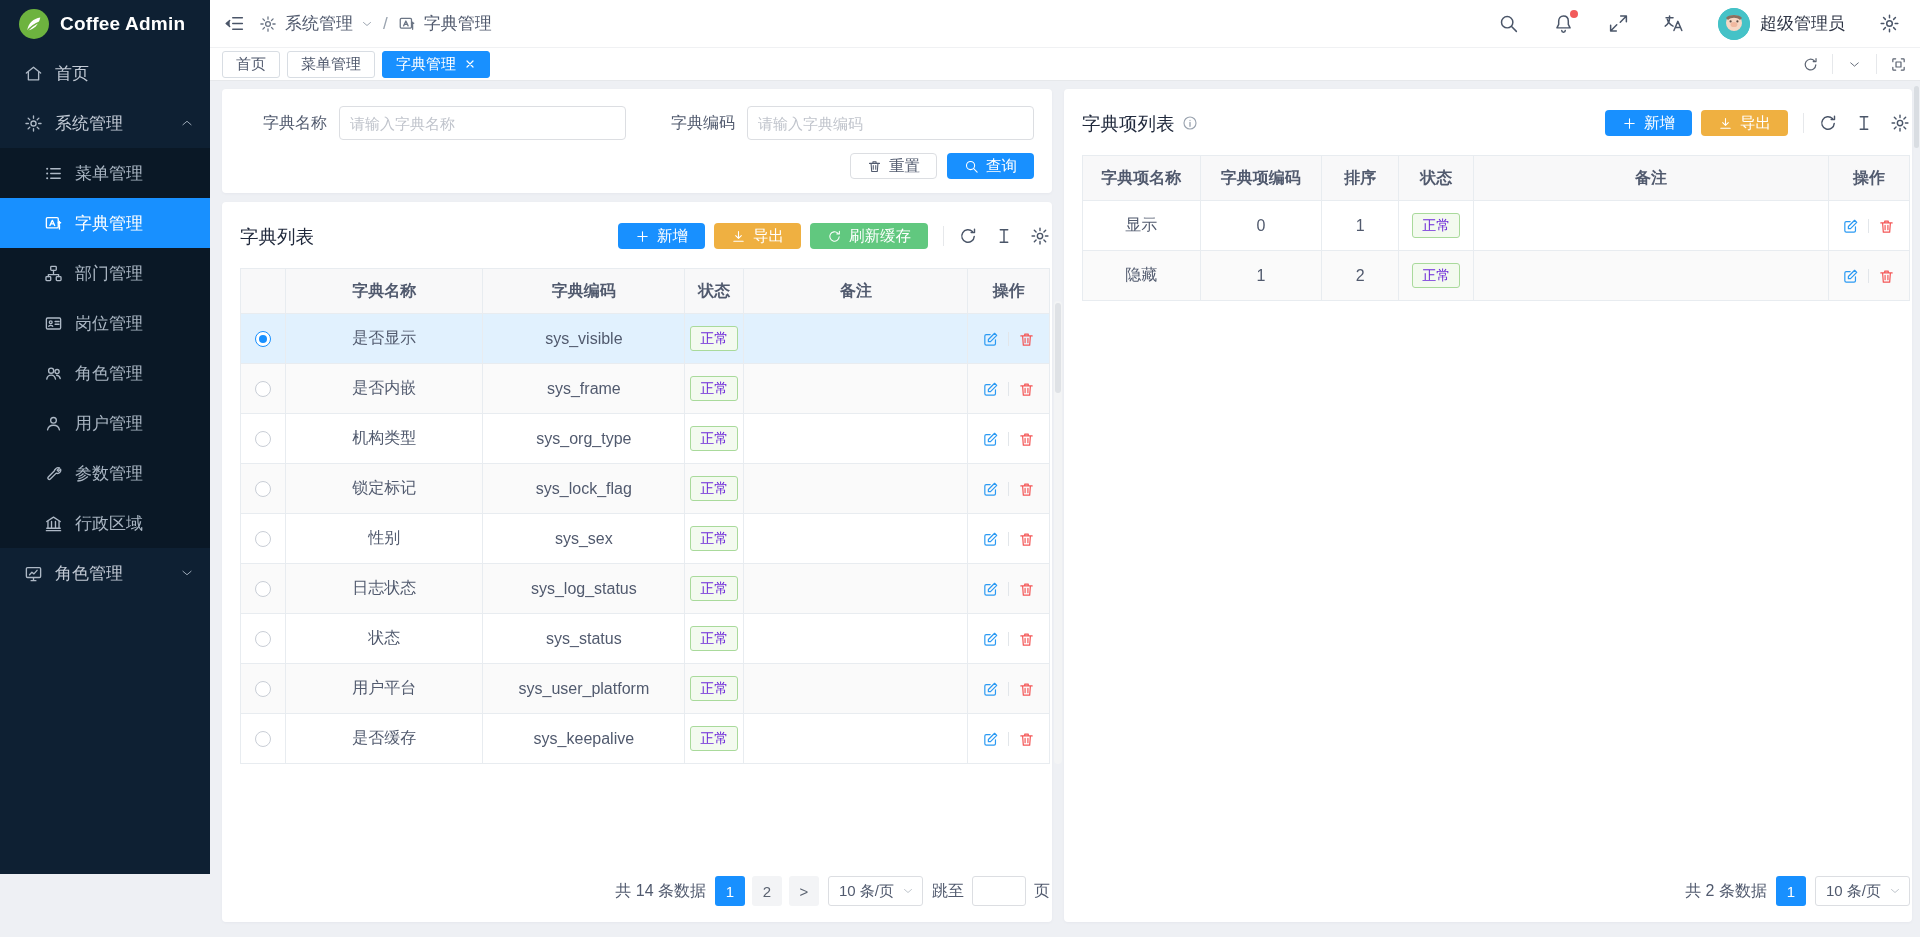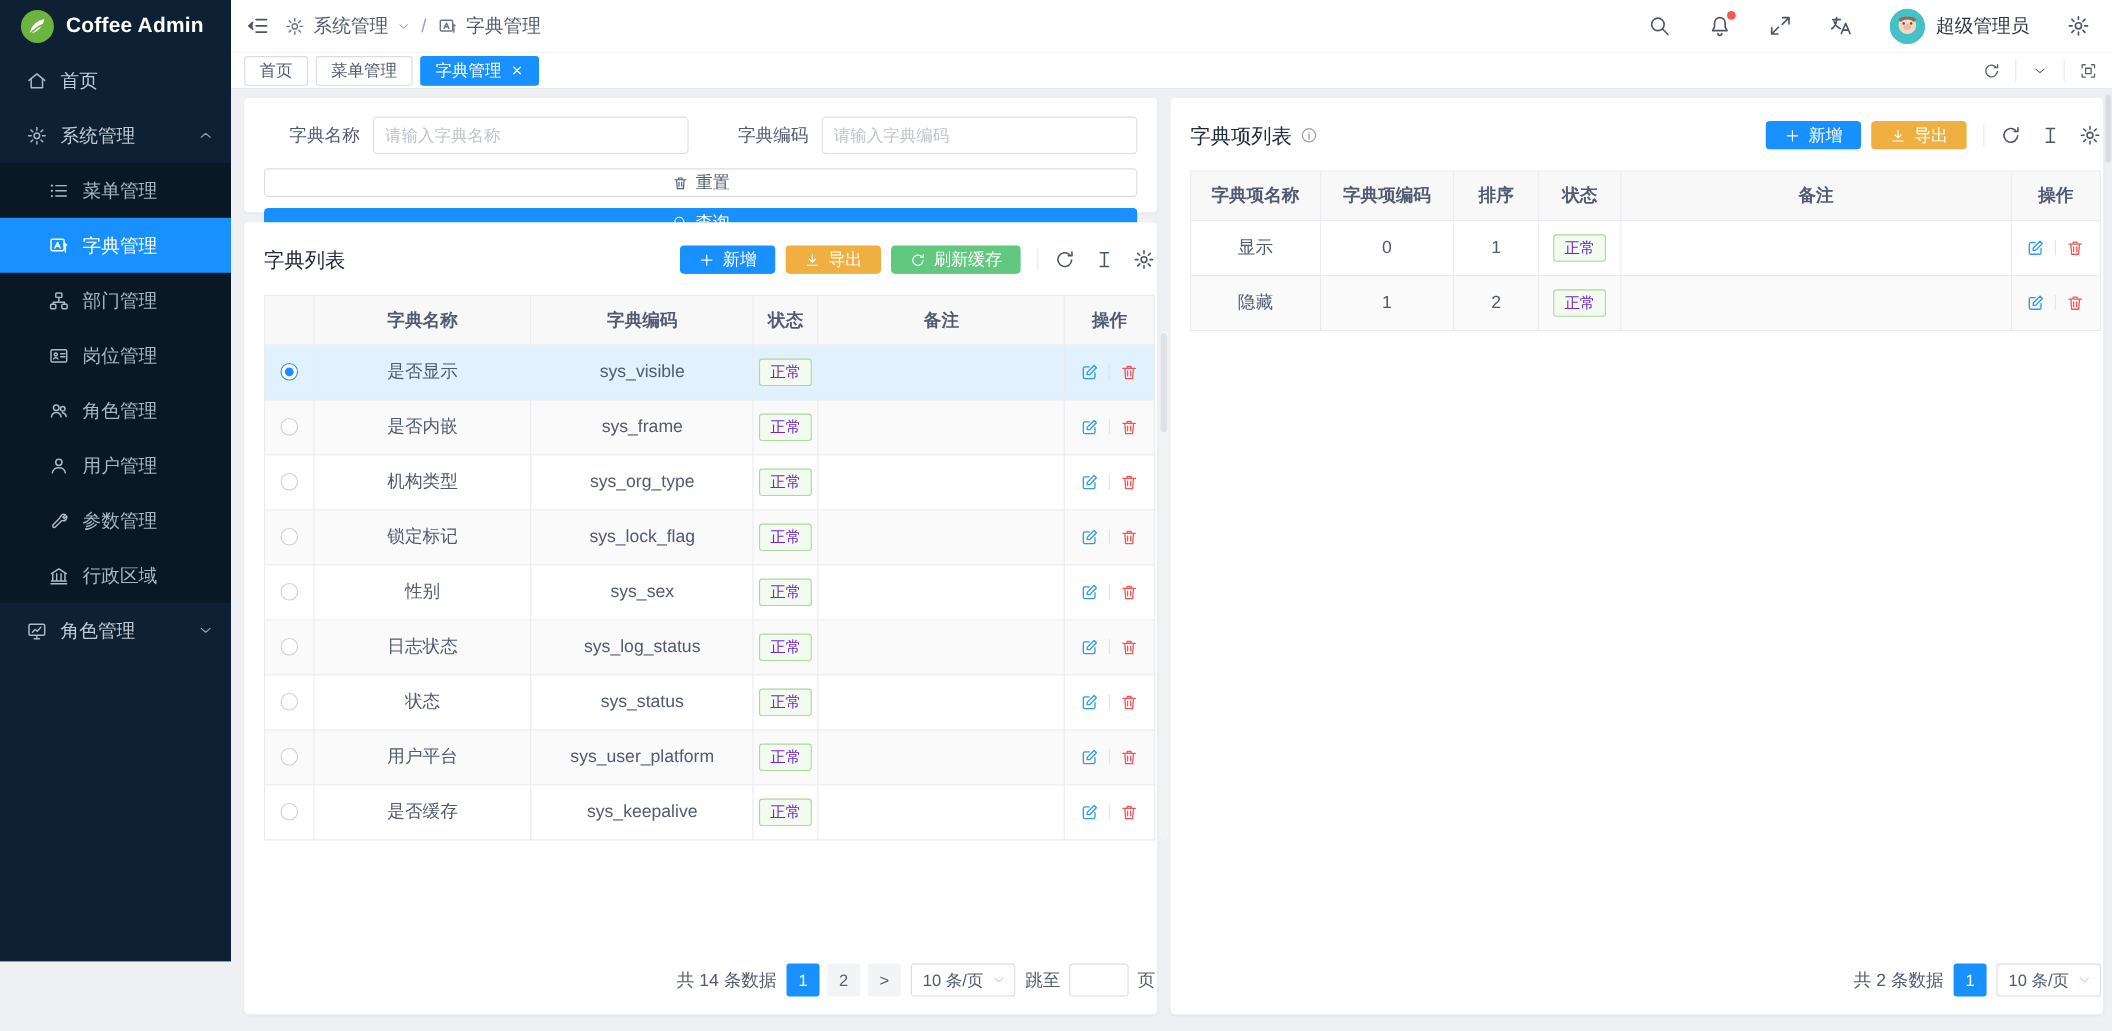--- a/index.html
+++ b/index.html
@@ -56,21 +56,21 @@
   .col-right { flex:1; min-width:0; display:flex; flex-direction:column; }
   .card { background:#fff; border-radius:4px; box-shadow:0 1px 3px rgba(15,35,64,.04); }
 
   
   .search-card { height:104px; padding:17px 18px 0 18px; margin-bottom:9px; }
   .form-row { display:flex; align-items:center; }
   .f-label { width:100px; text-align:right; padding-right:12px; font-size:16px; color:#515a6e; white-space:nowrap; }
   .f-label.second { width:122px; }
   .f-input { width:290px; height:34px; border:1px solid #dcdee2; border-radius:4px; padding:0 10px; font-size:15px; color:#515a6e; font-family:inherit; outline:none; }
   .f-input::placeholder { color:#c0c4cc; }
-  .btn-row { display:flex; justify-content:flex-start; gap:10px; margin-top:13px;flex-direction:column; }
+  .btn-row { display:flex; justify-content:flex-end; gap:10px; margin-top:13px; }
   .btn { height:26px; display:inline-flex; align-items:center; justify-content:center; gap:7px; border-radius:4px; font-size:15.5px; padding:0 16px; cursor:pointer; border:1px solid transparent; font-family:inherit; }
   .btn .b-ic { font-size:15px; display:flex; }
   .btn-plain { background:#fff; border-color:#dcdee2; color:#515a6e; }
   .btn-primary { background:#1890ff; color:#fff; }
   .btn-warn { background:#efb041; color:#fff; }
   .btn-success { background:#61c87f; color:#fff; }
 
   
   .table-card { flex:1; padding:14px 2px 10px 18px; display:flex; flex-direction:column; min-height:0;justify-content:flex-end; }
   .card-head { display:flex; align-items:center; height:40px; }

